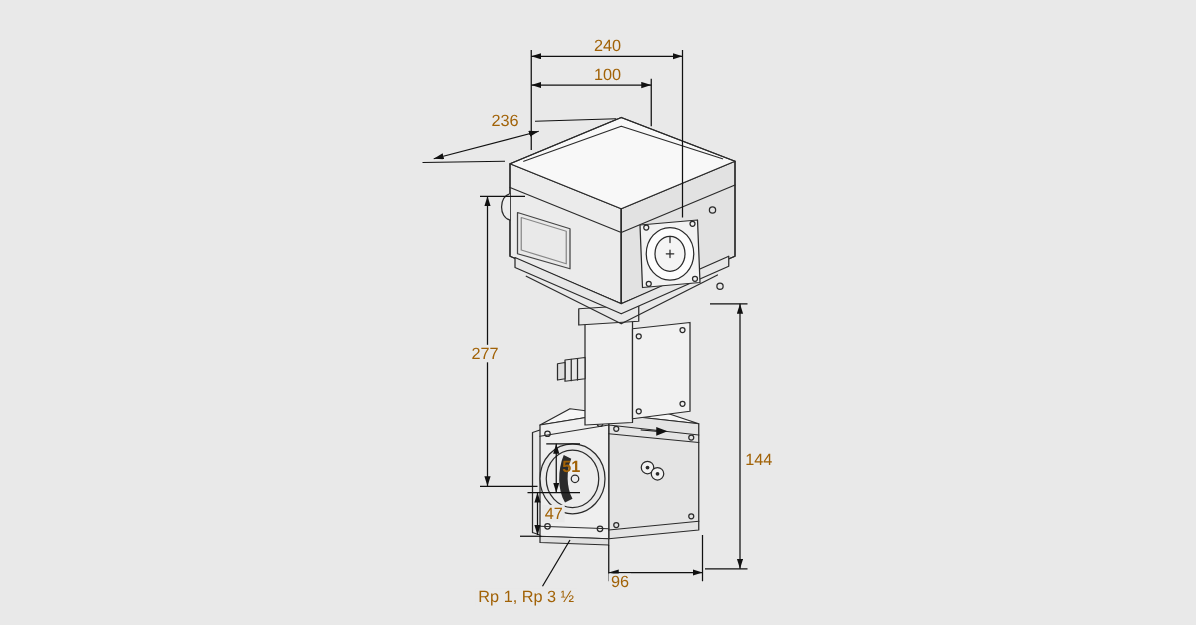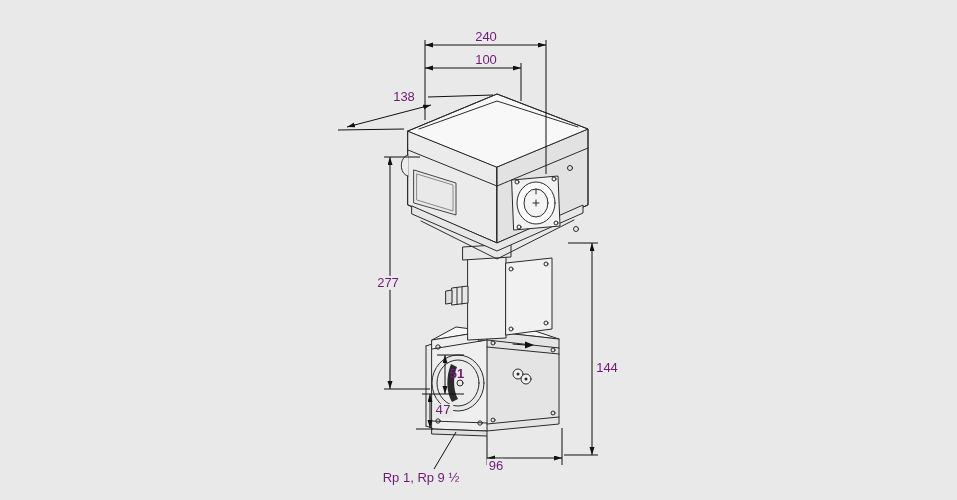--- a/index.html
+++ b/index.html
@@ -3,21 +3,21 @@
 <meta charset="utf-8">
 <style>
   html,body{margin:0;padding:0;}
   body{background:#e9e9e9;font-family:"Liberation Sans",sans-serif;}
   .canvas{position:relative;width:957px;height:500px;background:#e9e9e9;overflow:hidden;}
   .drawing-svg{position:absolute;left:0;top:0;}
   .dim-label{
     position:absolute;
     transform:translate(-50%,-50%);
     font:13px/1.1 "Liberation Sans",sans-serif;
-    color:#701a75;
+    color:#a16207;
     white-space:nowrap;
     padding:0 2px;
     background:#e9e9e9;
   }
 </style>
 </head>
 <body>
 
 <div class="canvas">
 
@@ -160,21 +160,21 @@
       <line x1="487" y1="458" x2="562" y2="458" marker-start="url(#arw)" marker-end="url(#arw)"></line>
       <line x1="487" y1="436" x2="487" y2="465"></line>
       <line x1="562" y1="428" x2="562" y2="465"></line>
 
       <line x1="434" y1="469" x2="456" y2="432"></line>
     </g>
   </svg>
 
   <div class="dim-label" style="left:486px;top:37px;">240</div>
   <div class="dim-label" style="left:486px;top:60px;">100</div>
-  <div class="dim-label" style="left:404px;top:97px;">138</div>
+  <div class="dim-label" style="left:404px;top:97px;">236</div>
   <div class="dim-label" style="left:388px;top:283px;">277</div>
   <div class="dim-label" style="left:607px;top:368px;">144</div>
   <div class="dim-label" style="left:457px;top:374px;background:transparent;font-weight:bold;">51</div>
-  <div class="dim-label" style="left:443px;top:411px;font-family:Liberation Mono, monospace;">47</div>
+  <div class="dim-label" style="left:443px;top:411px;">47</div>
   <div class="dim-label" style="left:496px;top:466px;">96</div>
-  <div class="dim-label" style="left:421px;top:478px;">Rp 1, Rp 9 ½</div>
+  <div class="dim-label" style="left:421px;top:478px;">Rp 1, Rp 3 ½</div>
 
 </div>
 
 </body></html>

